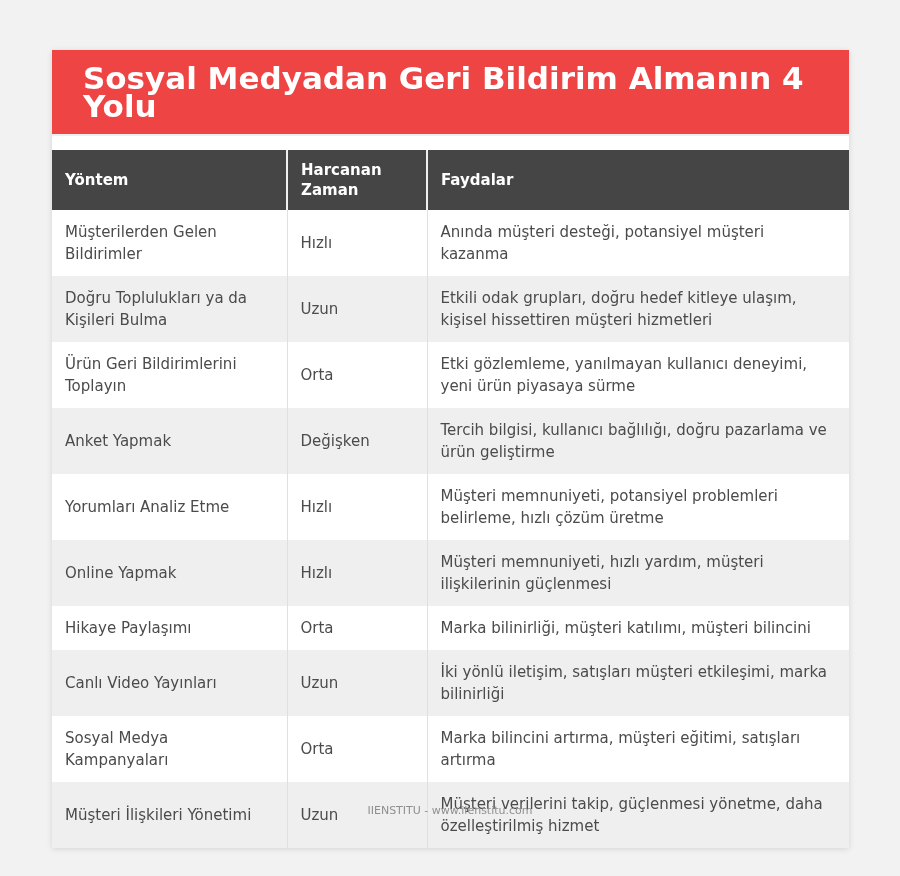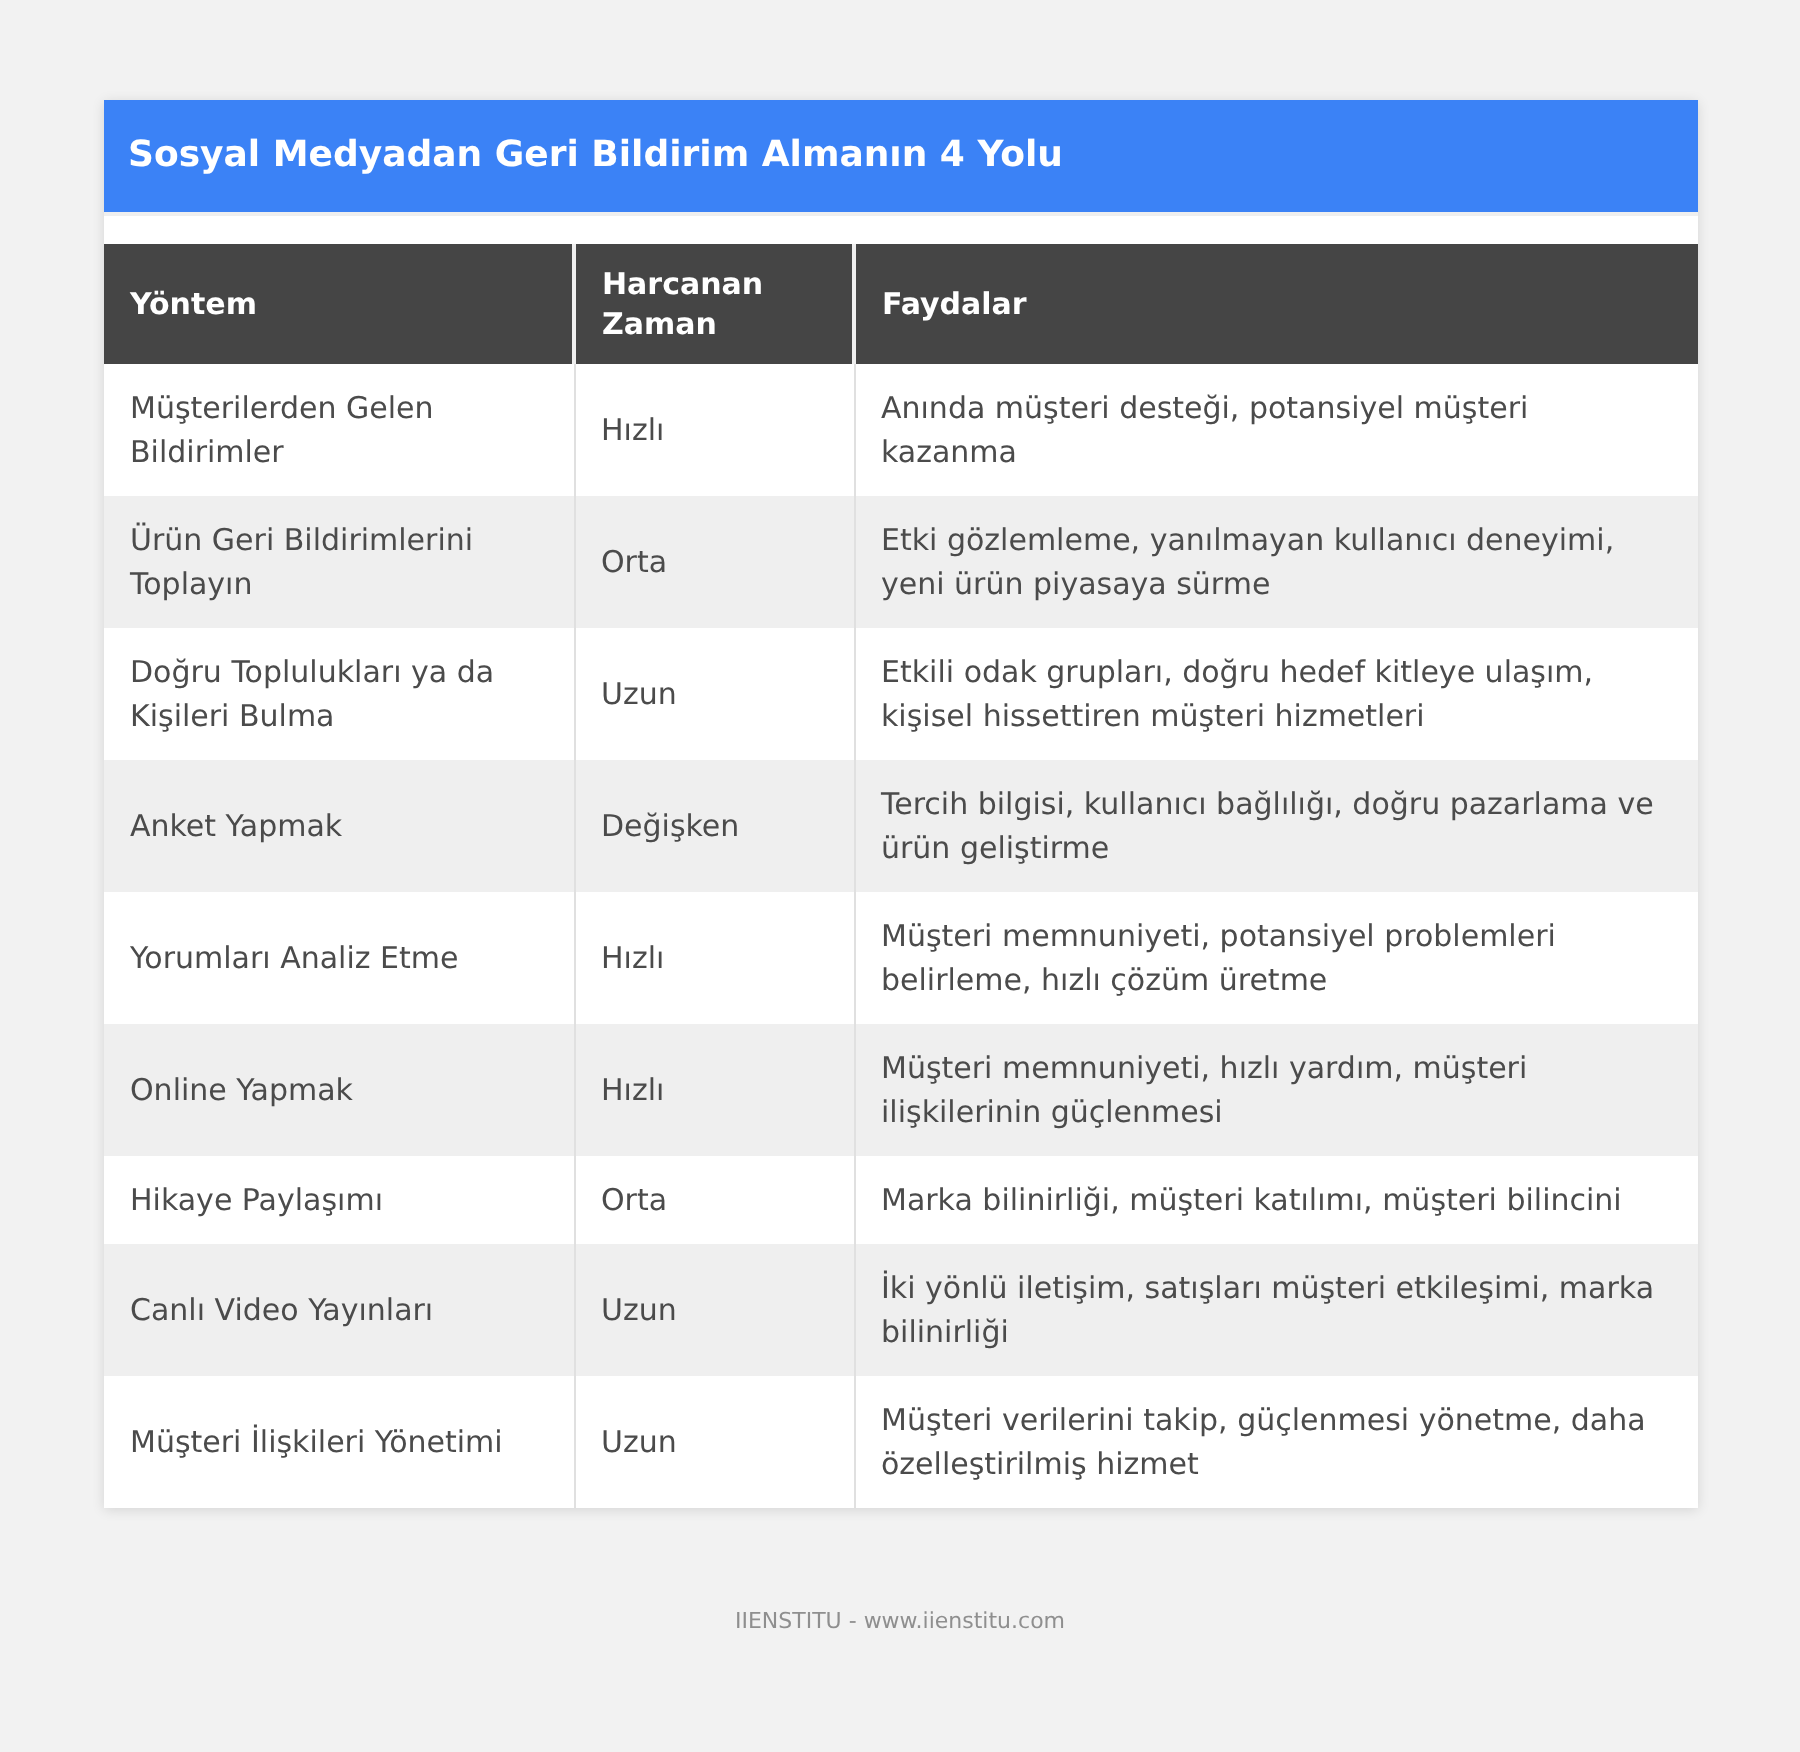--- a/index.html
+++ b/index.html
@@ -11,26 +11,26 @@
     overflow: hidden;
   }
   .card {
     position: absolute;
     left: 52px; top: 50px;
     width: 797px;
     box-shadow: 0 1px 6px rgba(0,0,0,0.12);
     background: #ffffff;
   }
   .card-title {
-    background: #3b82f6;
+    background: #ef4444;
     color: #ffffff;
-    font-size: 18px;
+    font-size: 31px;
     font-weight: bold;
     line-height: 28px;
-    padding: 14px 12px;
+    padding: 14px 31px;
     border-bottom: 2px solid #efefef;
   }
   table.feedback {
     width: 100%;
     border-collapse: collapse;
     table-layout: fixed;
     margin-top: 14px;
   }
   table.feedback col.c1 { width: 235px; }
   table.feedback col.c2 { width: 140px; }
@@ -83,28 +83,28 @@
         <th>Faydalar</th>
       </tr>
     </thead>
     <tbody>
       <tr>
         <td>Müşterilerden Gelen Bildirimler</td>
         <td>Hızlı</td>
         <td>Anında müşteri desteği, potansiyel müşteri kazanma</td>
       </tr>
       <tr>
+        <td>Doğru Toplulukları ya da Kişileri Bulma</td>
+        <td>Uzun</td>
+        <td>Etkili odak grupları, doğru hedef kitleye ulaşım, kişisel hissettiren müşteri hizmetleri</td>
+      </tr>
+      <tr>
         <td>Ürün Geri Bildirimlerini Toplayın</td>
         <td>Orta</td>
         <td>Etki gözlemleme, yanılmayan kullanıcı deneyimi, yeni ürün piyasaya sürme</td>
-      </tr>
-      <tr>
-        <td>Doğru Toplulukları ya da Kişileri Bulma</td>
-        <td>Uzun</td>
-        <td>Etkili odak grupları, doğru hedef kitleye ulaşım, kişisel hissettiren müşteri hizmetleri</td>
       </tr>
       <tr>
         <td>Anket Yapmak</td>
         <td>Değişken</td>
         <td>Tercih bilgisi, kullanıcı bağlılığı, doğru pazarlama ve ürün geliştirme</td>
       </tr>
       <tr>
         <td>Yorumları Analiz Etme</td>
         <td>Hızlı</td>
         <td>Müşteri memnuniyeti, potansiyel problemleri belirleme, hızlı çözüm üretme</td>
@@ -118,20 +118,25 @@
         <td>Hikaye Paylaşımı</td>
         <td>Orta</td>
         <td>Marka bilinirliği, müşteri katılımı, müşteri bilincini</td>
       </tr>
       <tr>
         <td>Canlı Video Yayınları</td>
         <td>Uzun</td>
         <td>İki yönlü iletişim, satışları müşteri etkileşimi, marka bilinirliği</td>
       </tr>
       <tr>
+        <td>Sosyal Medya Kampanyaları</td>
+        <td>Orta</td>
+        <td>Marka bilincini artırma, müşteri eğitimi, satışları artırma</td>
+      </tr>
+      <tr>
         <td>Müşteri İlişkileri Yönetimi</td>
         <td>Uzun</td>
         <td>Müşteri verilerini takip, güçlenmesi yönetme, daha özelleştirilmiş hizmet</td>
       </tr>
     </tbody>
   </table>
 </div>
 
 <div class="footer">IIENSTITU - www.iienstitu.com</div>
 

